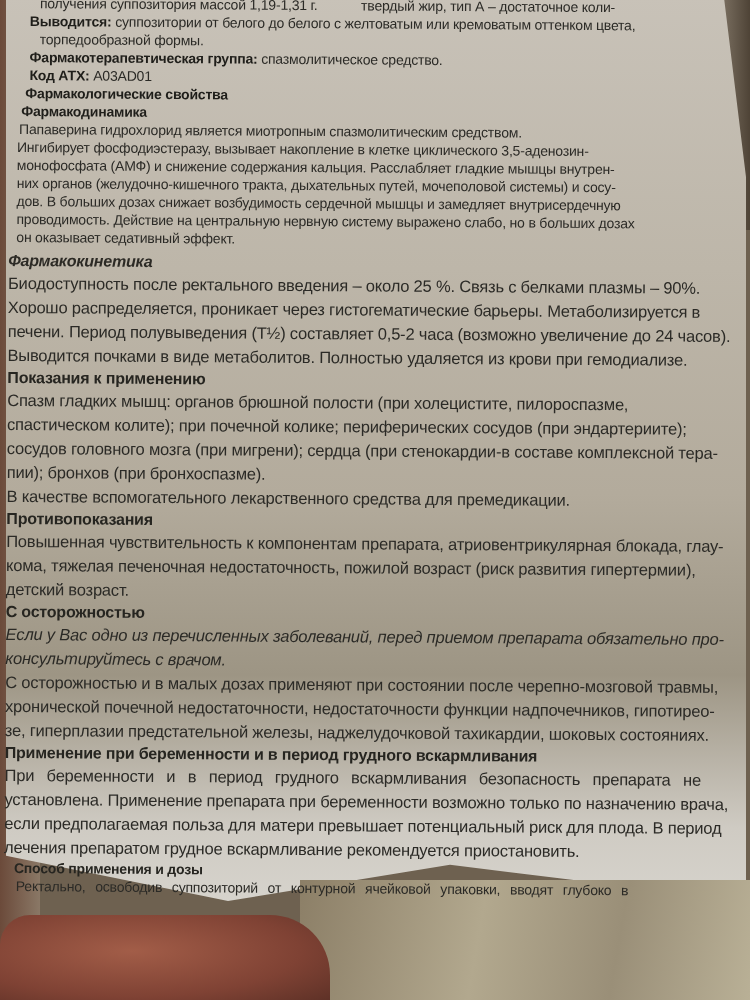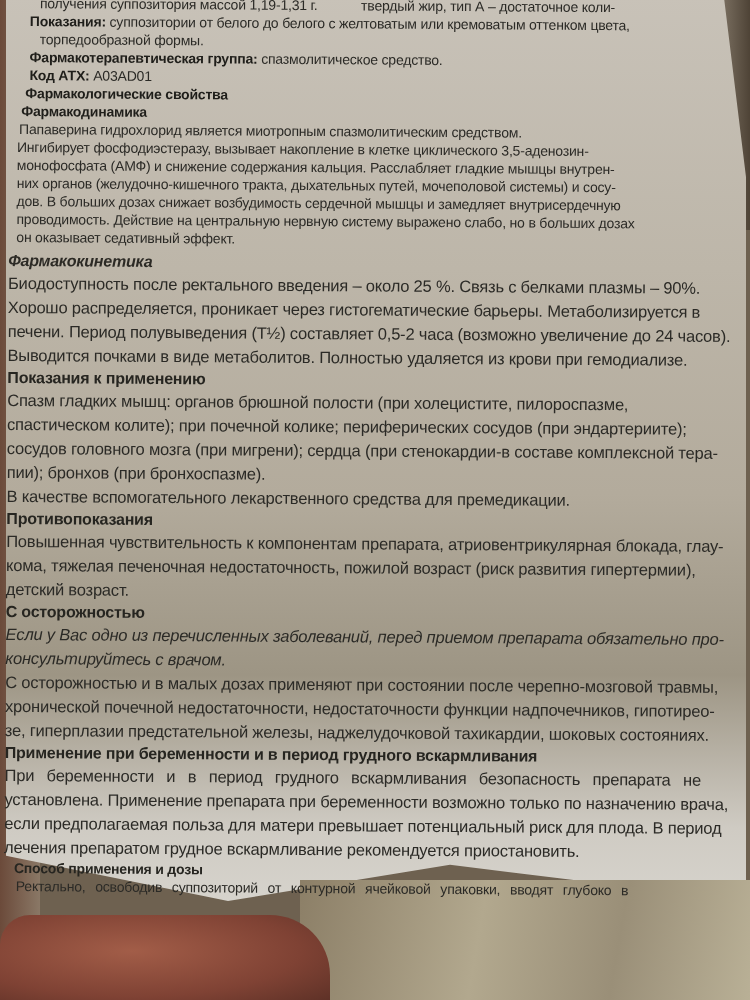--- a/index.html
+++ b/index.html
@@ -54,21 +54,21 @@
 <div class="hand"></div>
 
 <div class="doc">
   <div class="line sm" style="margin-left:22px; margin-top:-6px;">
     <span>получения суппозитория массой 1,19-1,31 г.</span>
     <span style="margin-left:40px;">твердый жир, тип А – достаточное коли-</span>
   </div>
 
   <div>
     <div class="line sm" style="margin-left:12px;">
-      <span class="b">Показания:</span>
+      <span class="b">Выводится:</span>
       <span>суппозитории от белого до белого с желтоватым или кремоватым оттенком цвета,</span>
     </div>
     <div class="line sm" style="margin-left:22px;">торпедообразной формы.</div>
   </div>
 
   <div class="line sm" style="margin-left:12px;">
     <span class="b">Фармакотерапевтическая группа:</span>
     <span>спазмолитическое средство.</span>
   </div>
   <div class="line sm" style="margin-left:12px;">

